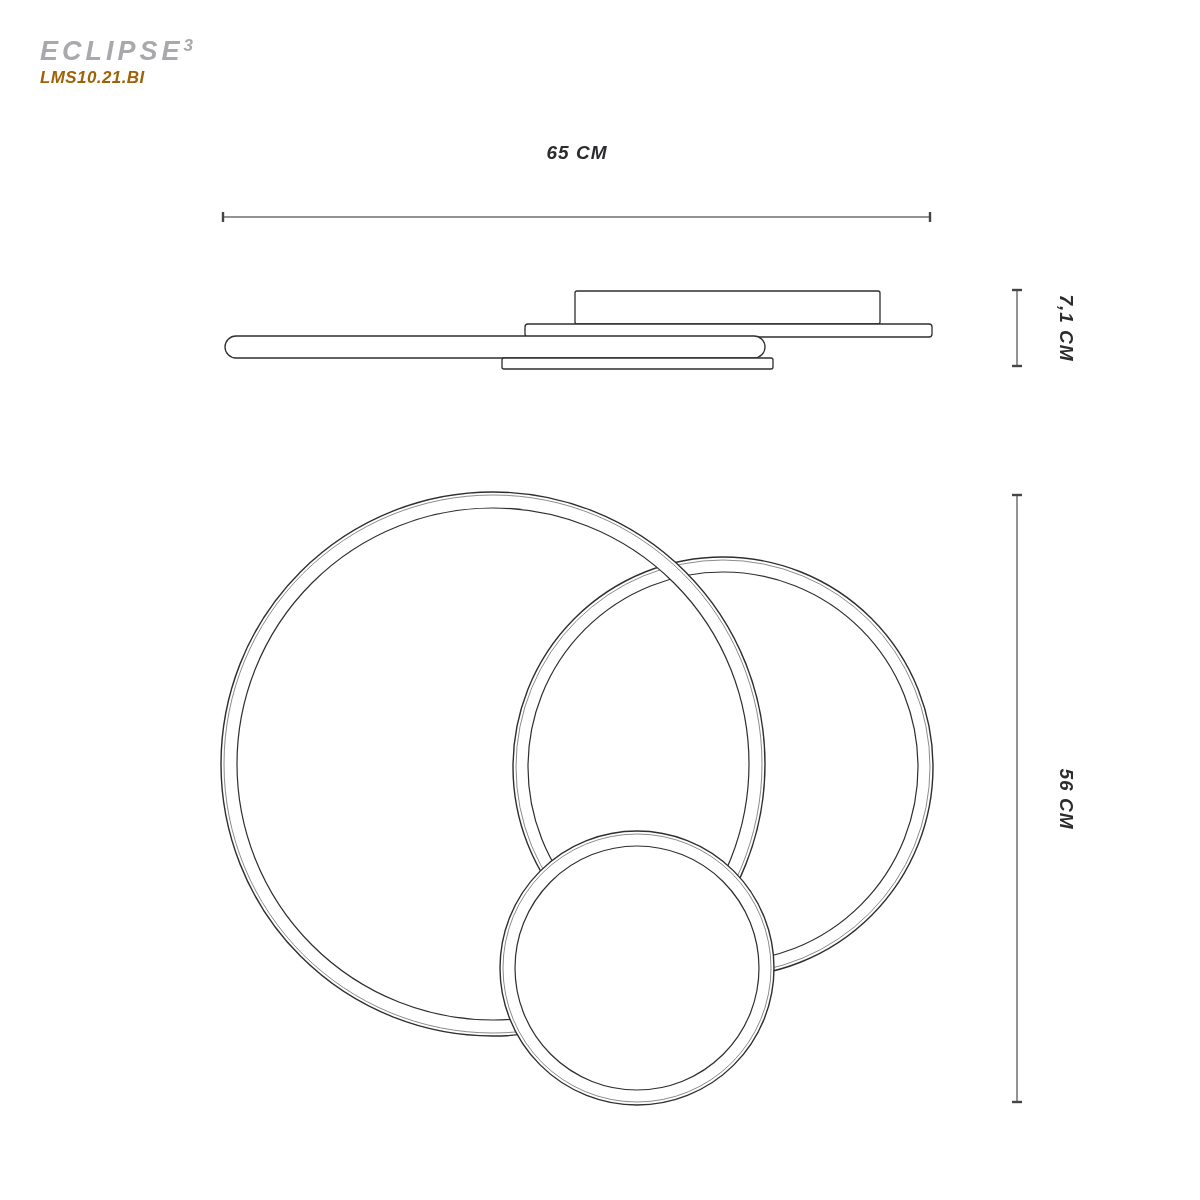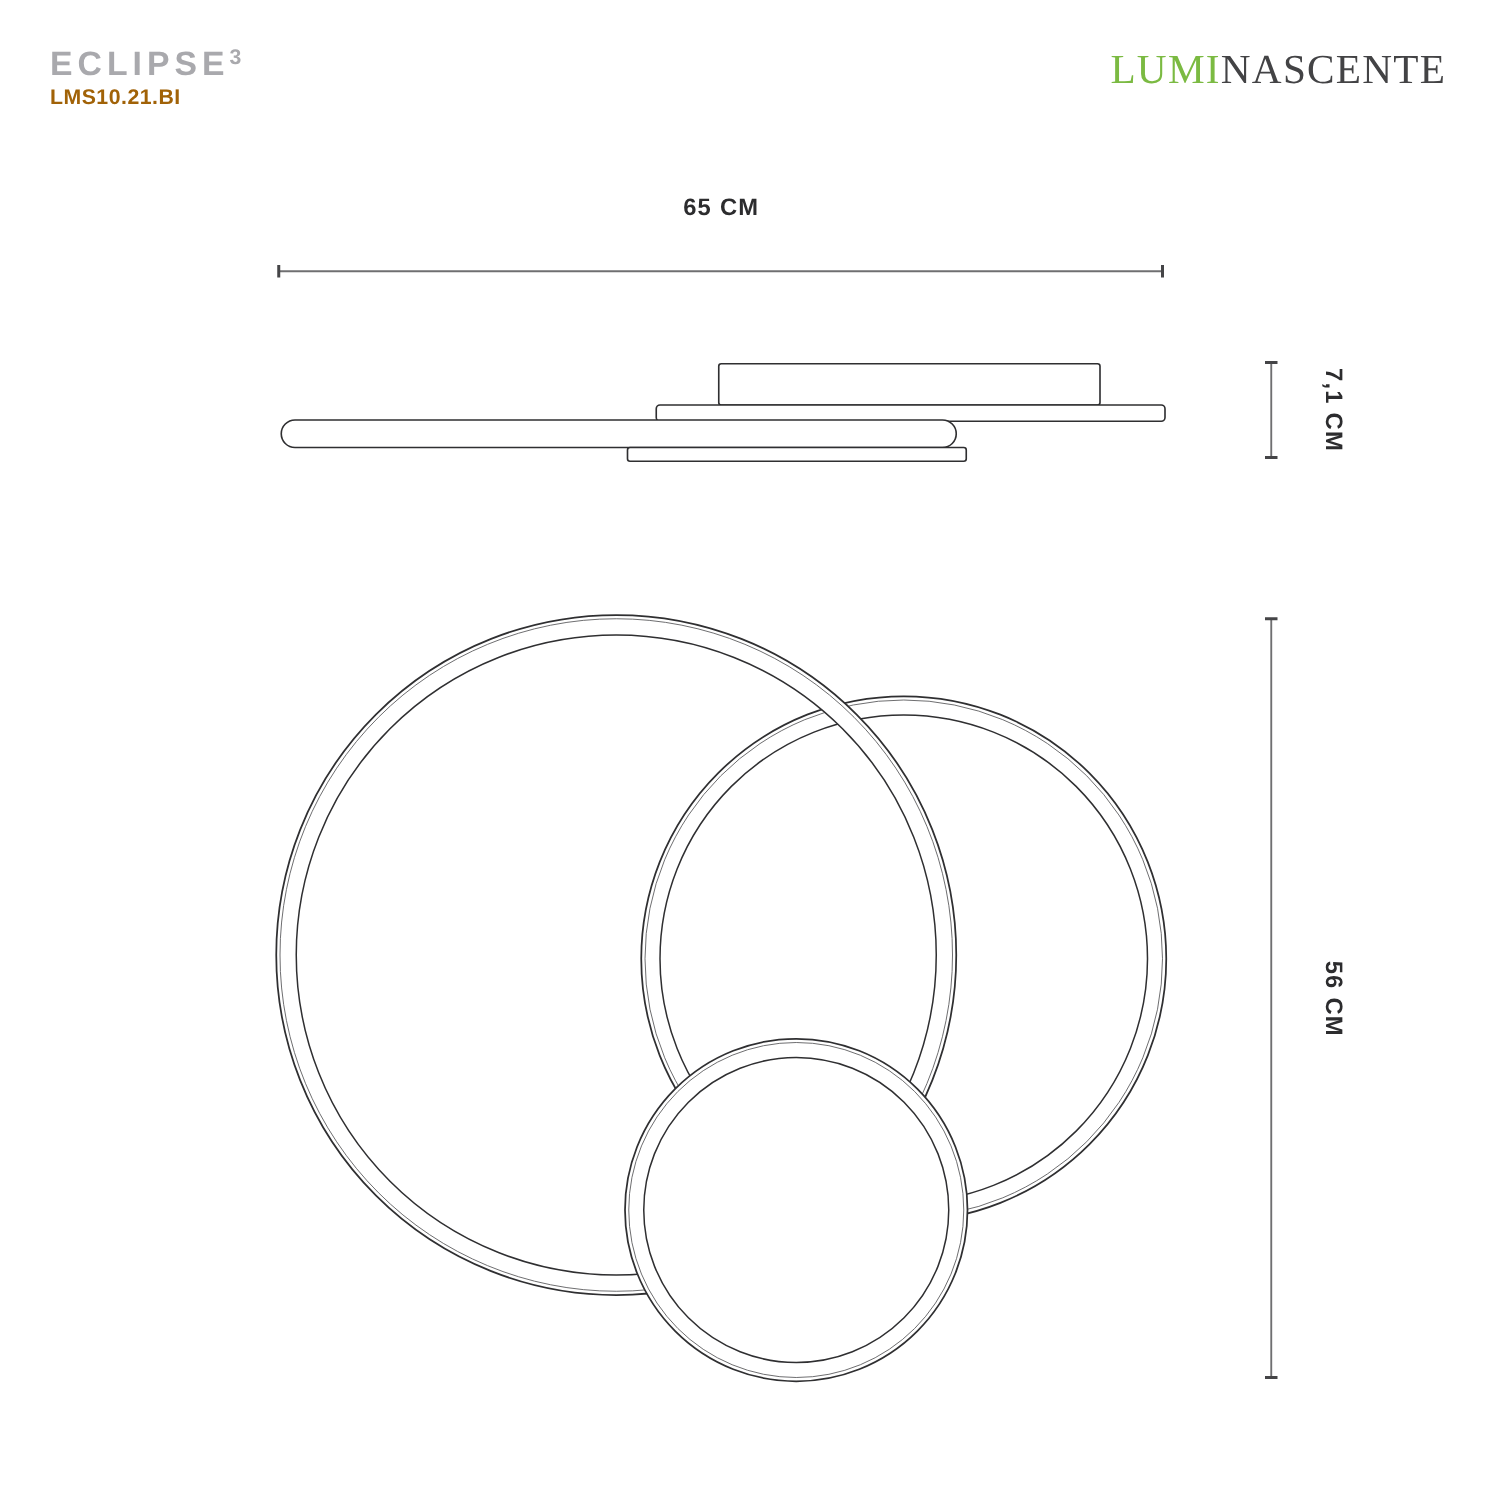--- a/index.html
+++ b/index.html
@@ -1,19 +1,19 @@
 <!DOCTYPE html>
 <html><head>
 <meta charset="utf-8">
 <style>
   * { margin: 0; padding: 0; box-sizing: border-box; }
   html, body { width: 1200px; height: 1200px; background: #ffffff; overflow: hidden; }
   body { font-family: "Liberation Sans", sans-serif; position: relative; }
 
-  .stage { position: absolute; inset: 0; width: 1200px; height: 1200px; }
+  .stage { position: absolute; inset: 0; width: 1200px; height: 1200px; font-style: italic; }
 
   svg.drawing { position: absolute; left: 0; top: 0; width: 1200px; height: 1200px; }
 
   
   .product-block { position: absolute; left: 40px; top: 38px; }
   .product-name {
     font-size: 27px; font-weight: 700; letter-spacing: 4px;
     color: #a9a9ad; line-height: 1;
   }
   .product-sup {
@@ -32,21 +32,21 @@
   .brand-prefix { color: #7bba42; }
   .brand-suffix { color: #434345; }
 
   
   .dim-label {
     position: absolute; font-size: 19px; font-weight: 600;
     color: #2c2c2e; letter-spacing: 1px; white-space: nowrap;
     transform: translate(-50%, -50%);
   }
   .dim-label.vertical { transform: translate(-50%, -50%) rotate(90deg); }
-  .lbl-width    { left: 577px;  top: 167px; }
+  .lbl-width    { left: 577px;  top: 153px; }
   .lbl-height   { left: 1066px; top: 328px; }
   .lbl-diameter { left: 1066px; top: 799px; }
 </style>
 </head>
 <body>
 
 <div class="stage">
 
   <svg class="drawing" viewBox="0 0 1200 1200">
 
@@ -102,19 +102,18 @@
         <line x1="1012" y1="1102" x2="1022" y2="1102" stroke="#454547" stroke-width="2.4"></line>
       </g>
     </g>
   </svg>
 
   <div class="product-block">
     <div class="product-name" style="color: rgb(169, 169, 173);"><span>ECLIPSE</span><span class="product-sup">3</span></div>
     <div class="product-sku" style="color: #a16207;">LMS10.21.BI</div>
   </div>
 
-  <div class="brand-block"><span class="brand-prefix" style="color: rgb(123, 186, 66);">LUMI</span><span class="brand-suffix" style="color: rgb(67, 67, 69);">NASCENTE</span></div>
 
   <div class="dim-label lbl-width">65 CM</div>
   <div class="dim-label vertical lbl-height">7,1 CM</div>
   <div class="dim-label vertical lbl-diameter">56 CM</div>
 
 </div>
 
 </body></html>

